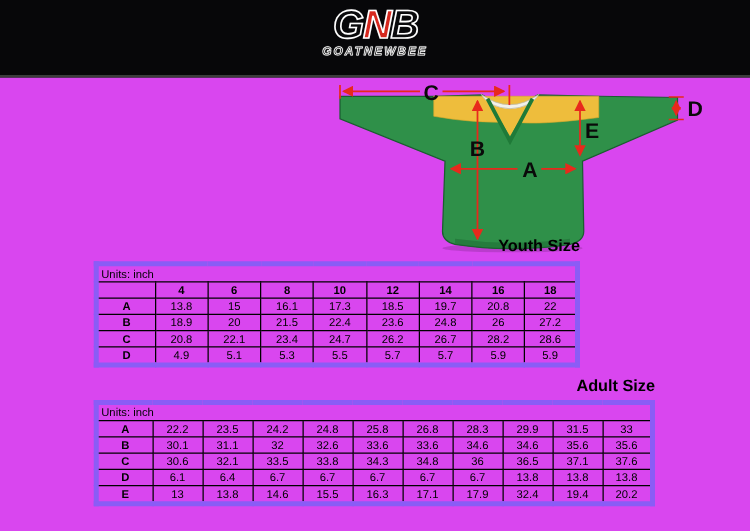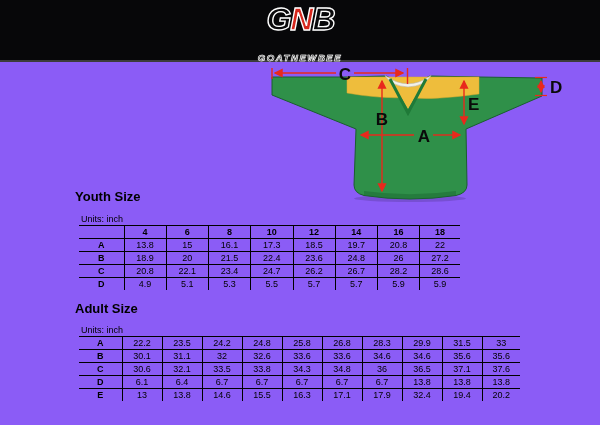--- a/index.html
+++ b/index.html
@@ -1,33 +1,33 @@
 <!DOCTYPE html>
 <html><head>
 <meta charset="utf-8">
 <style>
   html,body{margin:0;padding:0;background:#fff;}
-  .page{position:relative;width:600px;height:425px;background:#8b5cf6;overflow:hidden;
+  .page{position:relative;width:600px;height:425px;background:#d946ef;overflow:hidden;
         font-family:"Liberation Sans",sans-serif;}
 
   
   .topbar{position:absolute;left:0;top:0;width:600px;height:60px;background:#070709;
           border-bottom:2px solid #3c3c3c;}
   .logo{position:absolute;left:50%;top:2px;transform:translateX(-50%);text-align:center;}
   .logo-main{font-weight:bold;font-style:italic;font-size:32px;line-height:34px;
              letter-spacing:-2px;color:#0a0a0c;
              -webkit-text-stroke:1.3px #ffffff;text-shadow:0 0 1px #fff;}
   .logo-main .mid{color:#d6281e;padding:0 1px;}
   .logo-sub{font-weight:bold;font-style:italic;font-size:9.5px;letter-spacing:1.6px;
-            color:#111;-webkit-text-stroke:0.6px #ffffff;text-shadow:0 0 1px #fff;margin-top:16px;}
+            color:#111;-webkit-text-stroke:0.6px #ffffff;text-shadow:0 0 1px #fff;margin-top:0;}
 
   
   .page-title{position:absolute;left:80px;top:136px;font-family:"Liberation Serif",serif;
               font-weight:bold;font-size:23px;color:#0c0c0c;white-space:nowrap;}
-  .section-title{position:absolute;text-align:left;font-weight:bold;font-size:13px;color:#000;}
+  .section-title{position:absolute;text-align:right;font-weight:bold;font-size:13px;color:#000;}
   .youth-title{left:75px;top:189px;width:389px;}
   .adult-title{left:75px;top:301px;width:449px;}
 
   
   .tbl-wrap{position:absolute;}
   .youth-wrap{left:75px;top:209px;width:389px;}
   .adult-wrap{left:75px;top:320px;width:449px;}
   table.size-table{border-collapse:collapse;width:100%;table-layout:fixed;
                    font-family:"Liberation Sans",sans-serif;font-size:9px;color:#000;
                    border:4px solid #8b5cf6;}

